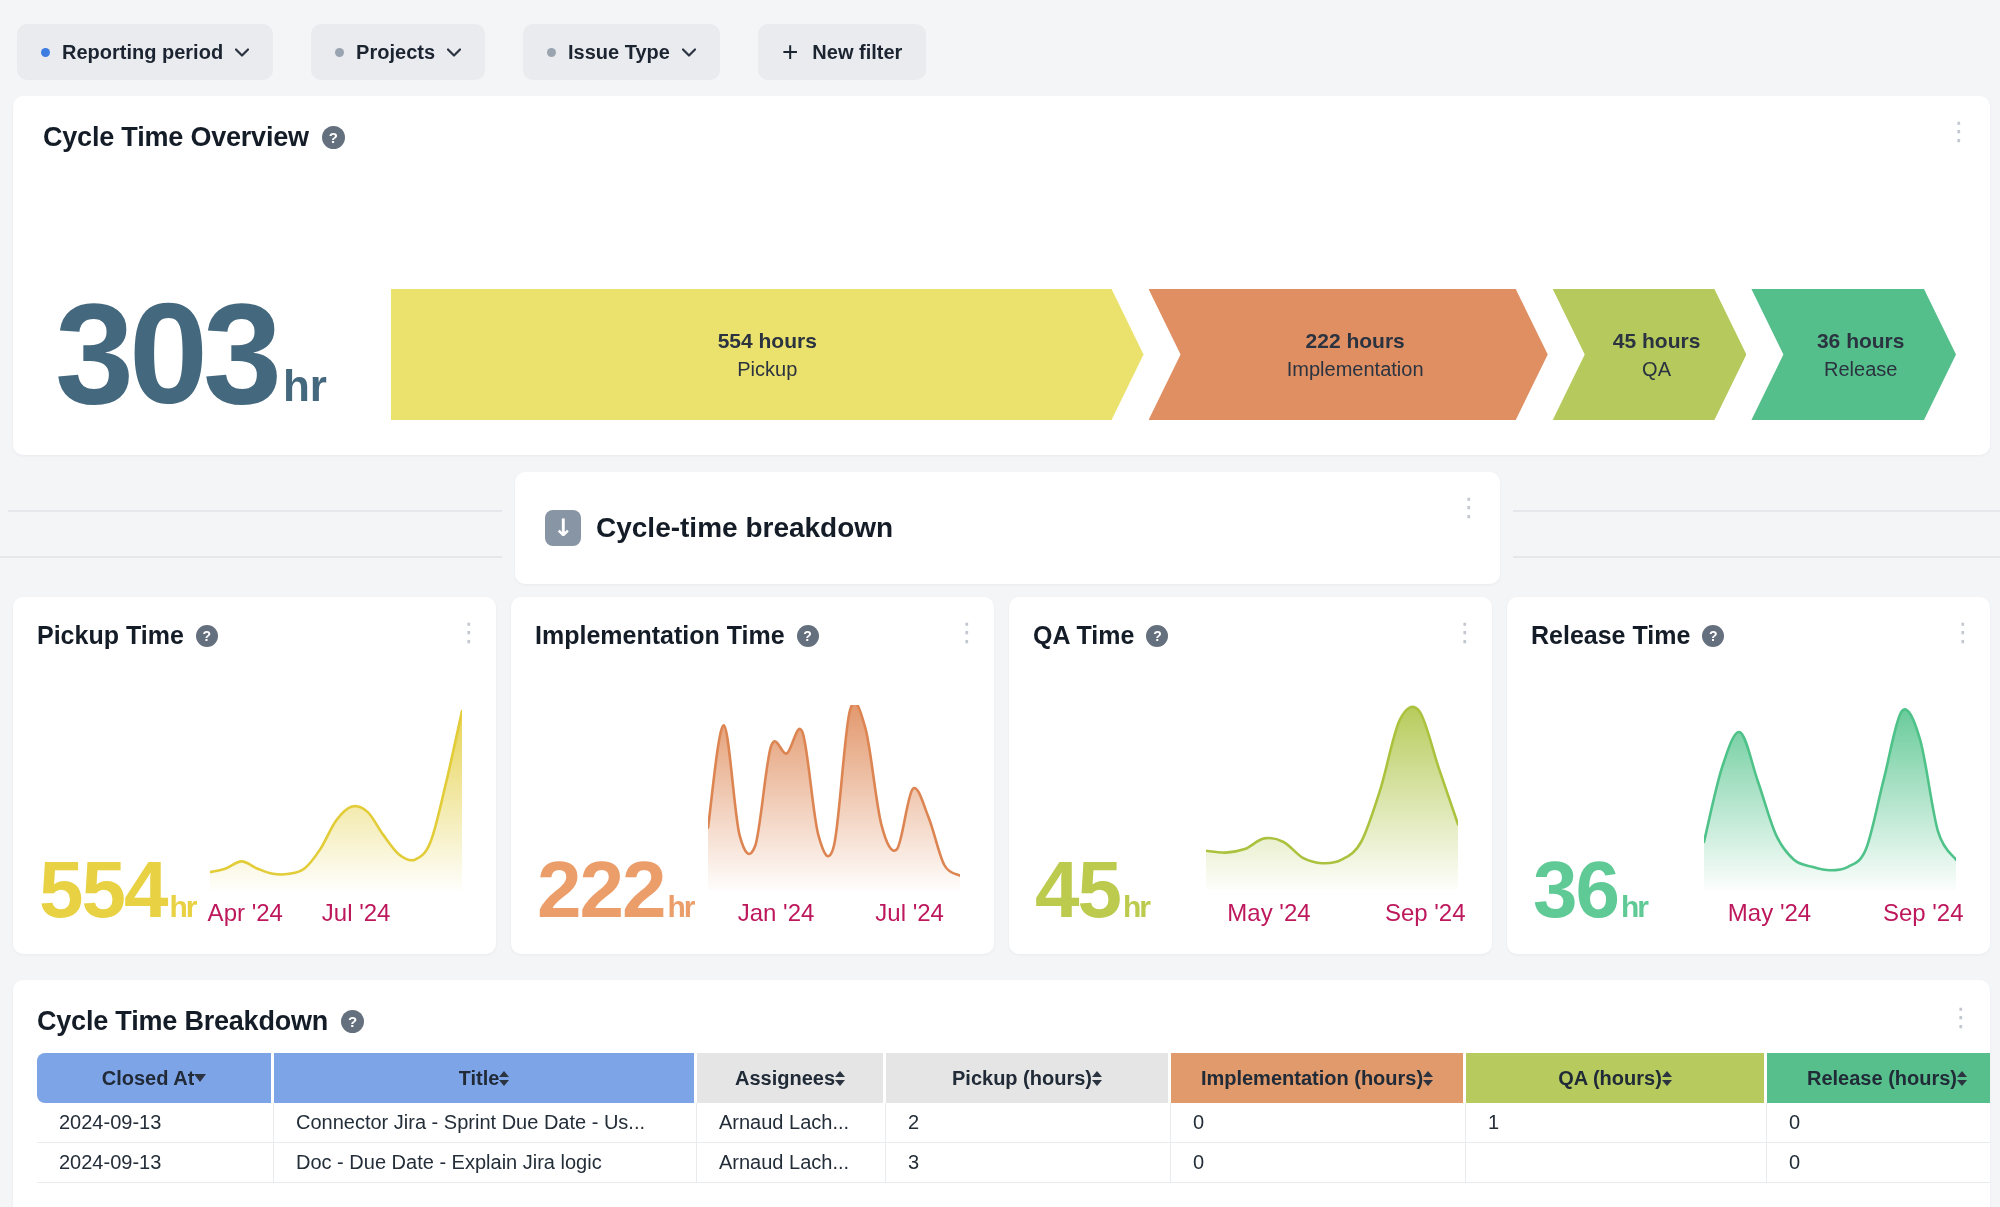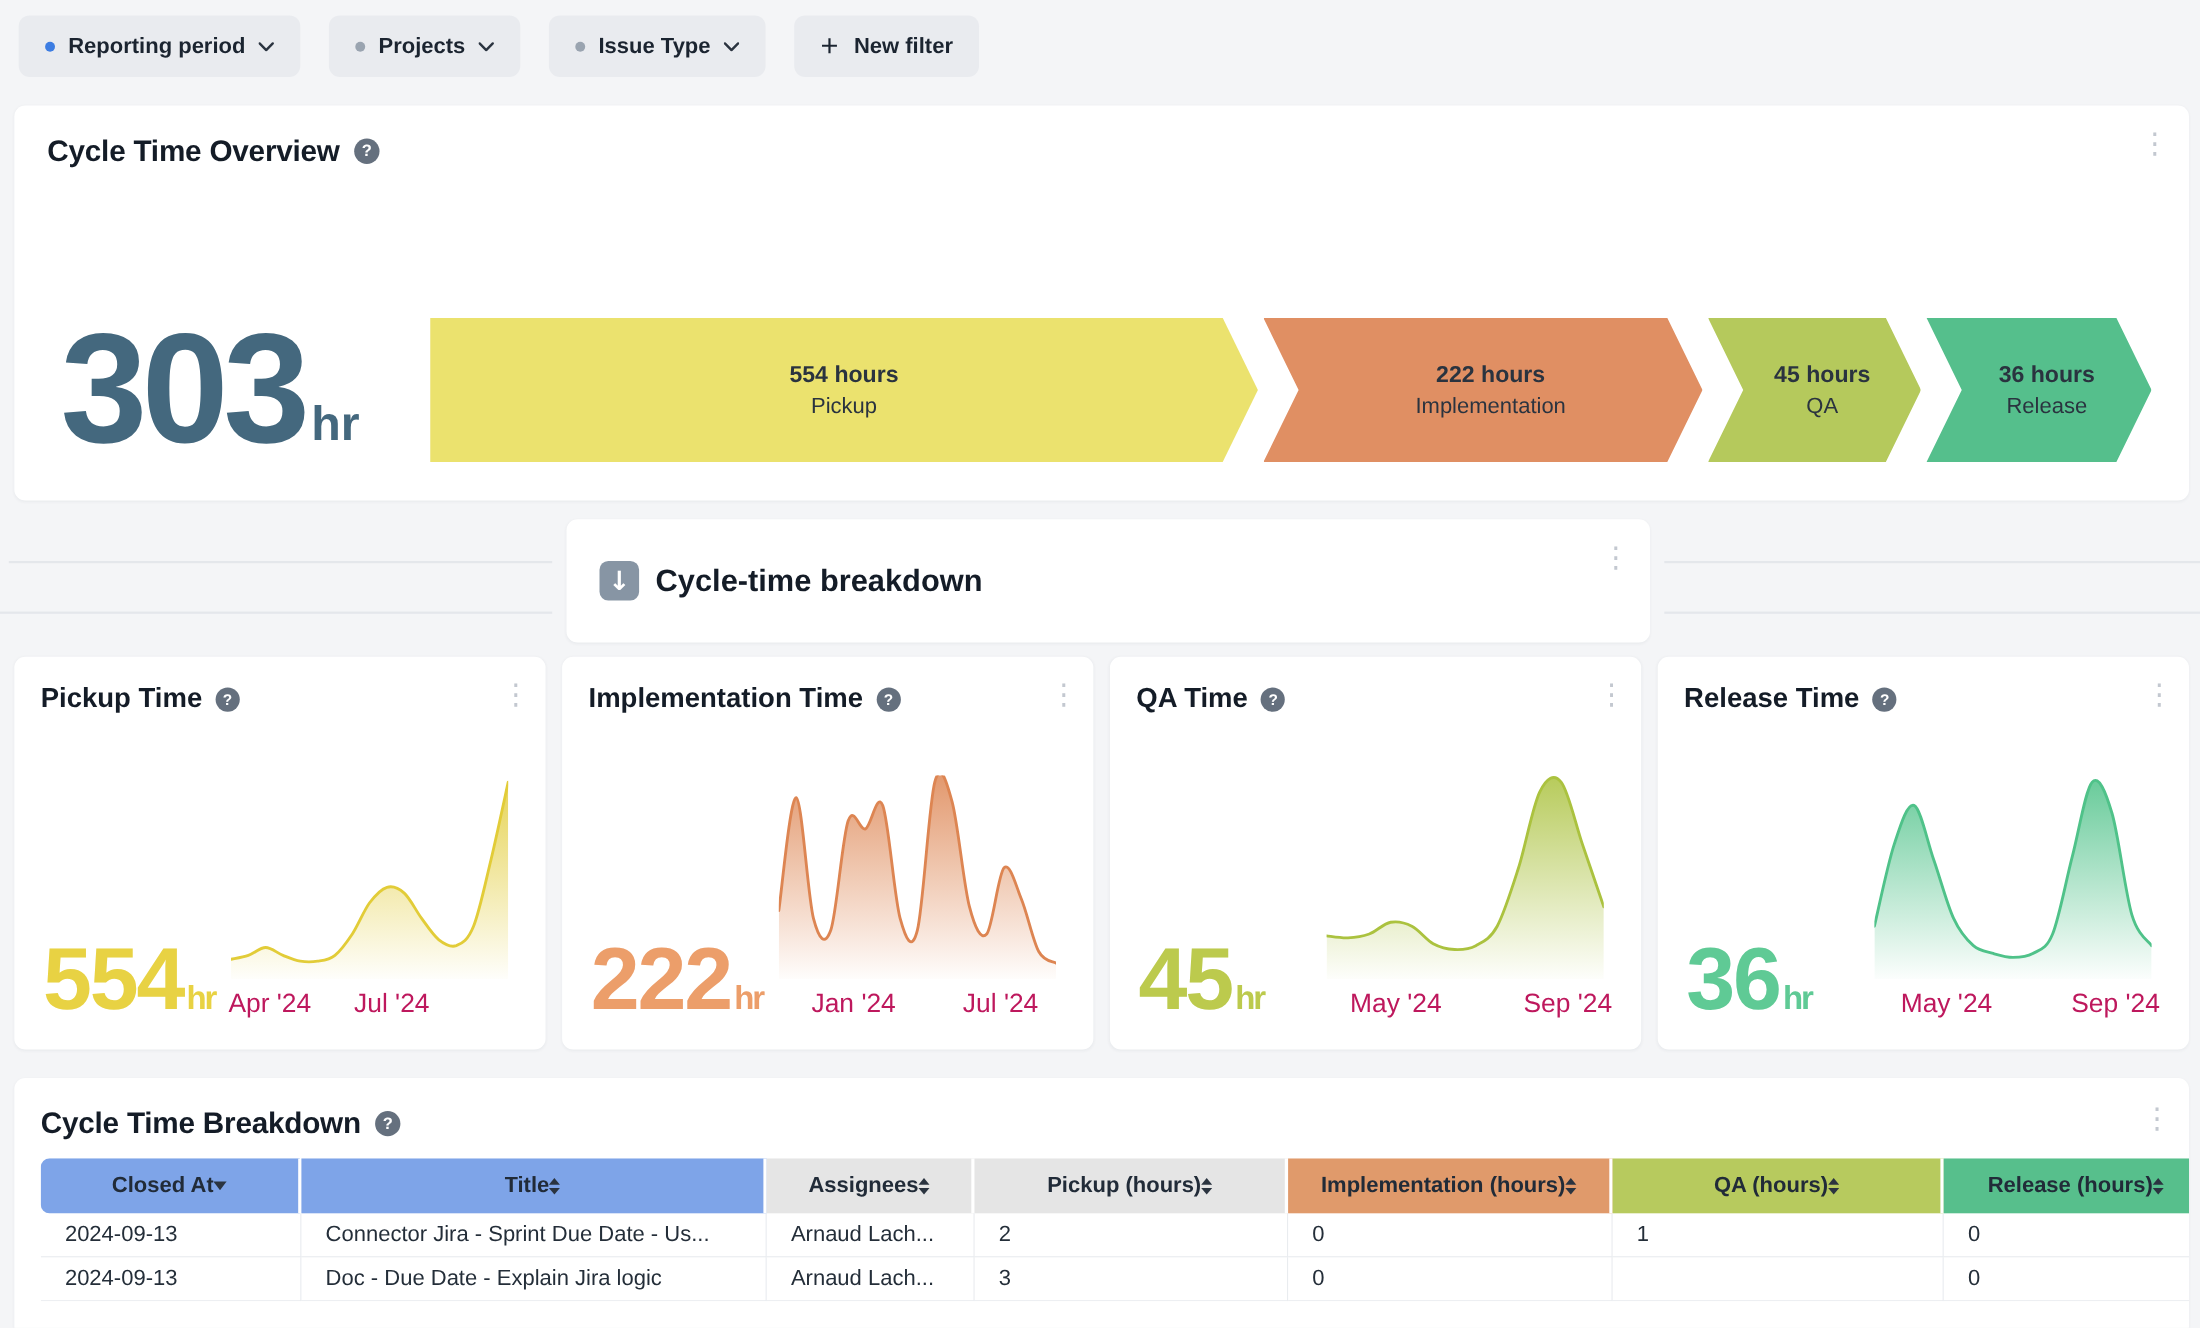--- a/index.html
+++ b/index.html
@@ -4,21 +4,21 @@
 <style>
   *{box-sizing:border-box}
   html,body{margin:0;padding:0}
   body{
     width:2000px;height:1207px;overflow:hidden;position:relative;
     background:#f4f5f7;font-family:"Liberation Sans",sans-serif;color:#1b2430;
   }
   .panel{background:#fff;border-radius:10px;box-shadow:0 1px 3px rgba(20,30,50,.05)}
 
   
-  .filter-bar{position:absolute;left:17px;top:14px;display:flex;gap:26px;align-items:center}
+  .filter-bar{position:absolute;left:17px;top:24px;display:flex;gap:38px;align-items:center}
   .filter-btn{display:inline-flex;align-items:center;gap:12px;height:56px;padding:0 24px;
     background:#e9ebef;border:none;border-radius:10px;font-family:inherit;font-size:20px;
     font-weight:600;color:#1b2430;cursor:pointer}
   .dot{width:9px;height:9px;border-radius:50%;flex:0 0 auto}
   .plus{font-size:28px;font-weight:400;line-height:1;margin-right:2px}
 
   
   .card-head{display:flex;align-items:center}
   .card-head h2{font-size:27px;margin:0;color:#141c27;font-weight:700;letter-spacing:-.2px}
   .help{width:23px;height:23px;border-radius:50%;background:#65707e;color:#fff;font-size:15px;

